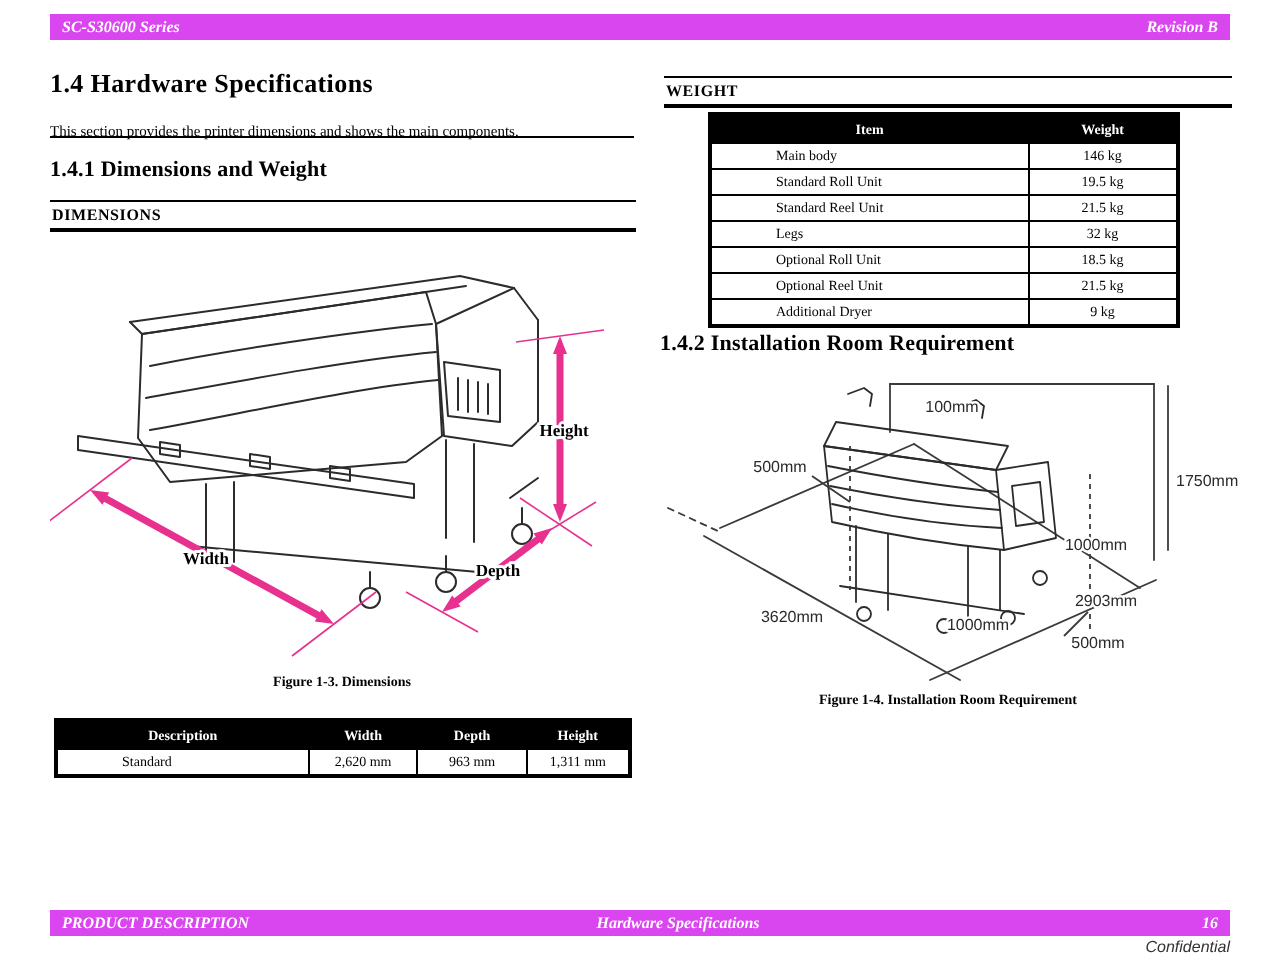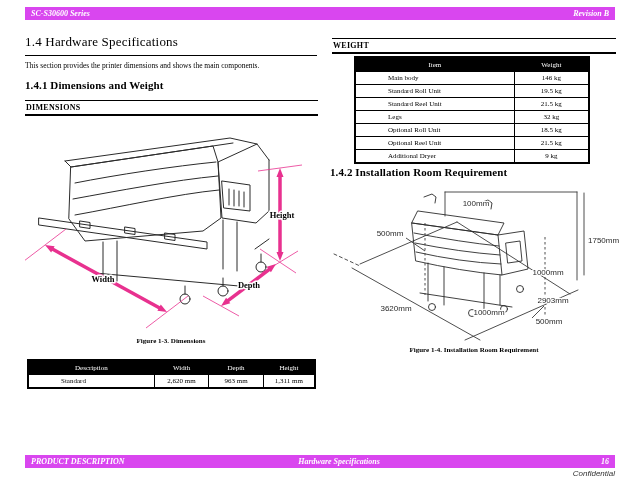--- a/index.html
+++ b/index.html
@@ -12,33 +12,33 @@
   
   .bar{
     position:absolute;left:25px;width:590px;height:13px;background:#d946ef;
     color:#fff;display:flex;align-items:center;justify-content:space-between;
     padding:0 6px;box-sizing:border-box;
     font:italic bold 8px "Liberation Serif","DejaVu Serif",serif;
   }
   .bar .center{position:absolute;left:0;right:0;text-align:center;padding-left:38px;}
   
   .h1{
-    left:25px;top:34px;width:292px;font-size:13px;font-weight:normal;
-    border-bottom:1.5px solid #000;padding-bottom:5px;letter-spacing:.2px;
+    left:25px;top:34px;width:292px;font-size:13px;font-weight:bold;
+    border-bottom:1.5px solid #000;padding-bottom:18px;letter-spacing:.2px;
   }
   .h2{font-size:11px;font-weight:bold;letter-spacing:.1px;}
   .intro{left:25px;top:61px;width:292px;font-size:7.5px;}
   .sechdr{
     border-top:1px solid #000;border-bottom:2px solid #000;
     font-size:8px;font-weight:bold;padding:2px 0 2px 1px;letter-spacing:.3px;
   }
   .caption{font-size:7px;font-weight:bold;text-align:center;}
   
   table{border-collapse:collapse;border:2px solid #000;font-size:7px;table-layout:fixed;}
-  th{background:#000;color:#fff;font-weight:normal;padding:2.5px 2px;border:1px solid #000;text-align:center;}
+  th{background:#000;color:#fff;font-weight:bold;padding:2.5px 2px;border:1px solid #000;text-align:center;}
   td{border:1px solid #000;padding:2px 3px;vertical-align:middle;}
   td.txt{text-align:left;padding-left:32px;}
   td.num{text-align:center;}
   
   .dimlbl{
     font:bold 8.5px "Liberation Serif","DejaVu Serif",serif;fill:#000;
     paint-order:stroke;stroke:#fff;stroke-width:3px;stroke-linejoin:round;
   }
   .roomlbl{
     font:8px "Liberation Sans","DejaVu Sans",sans-serif;fill:#2a2a2a;

